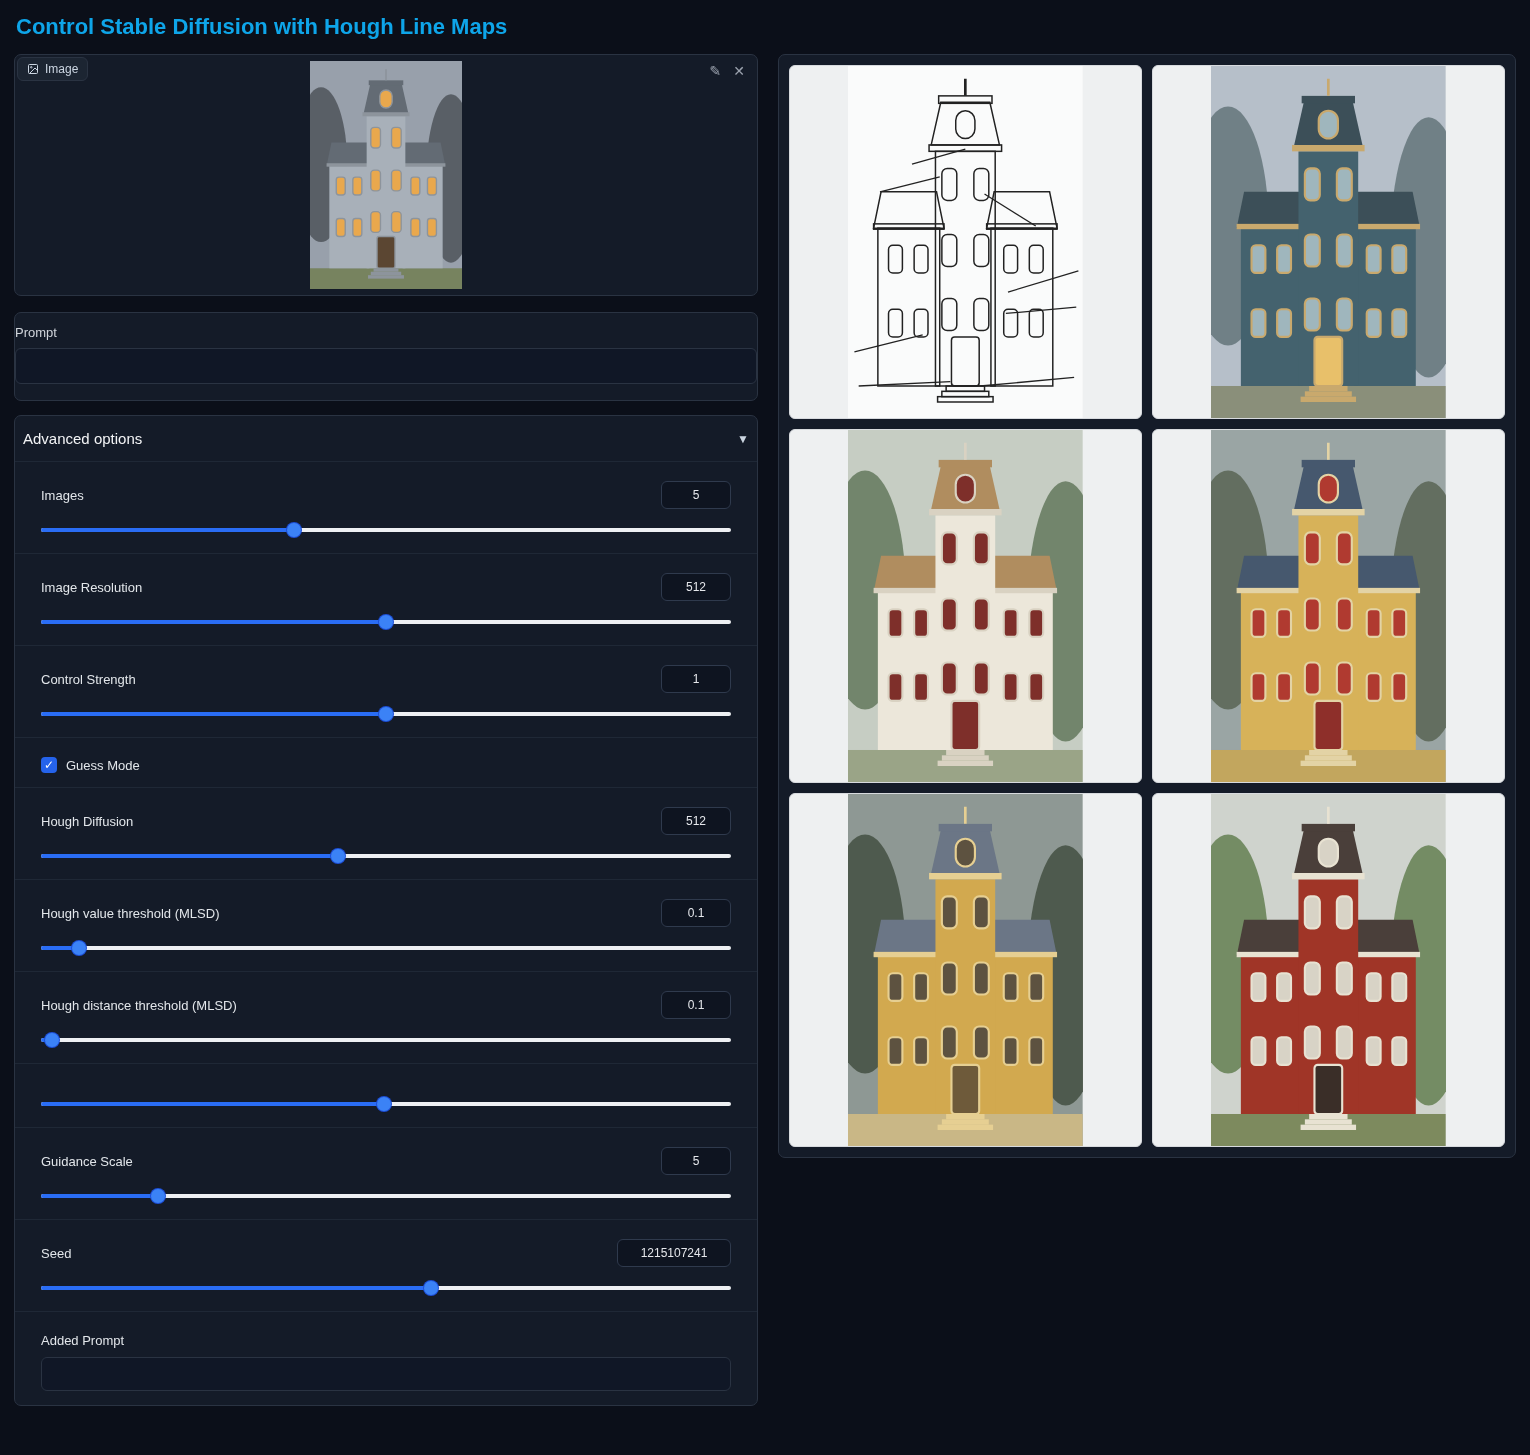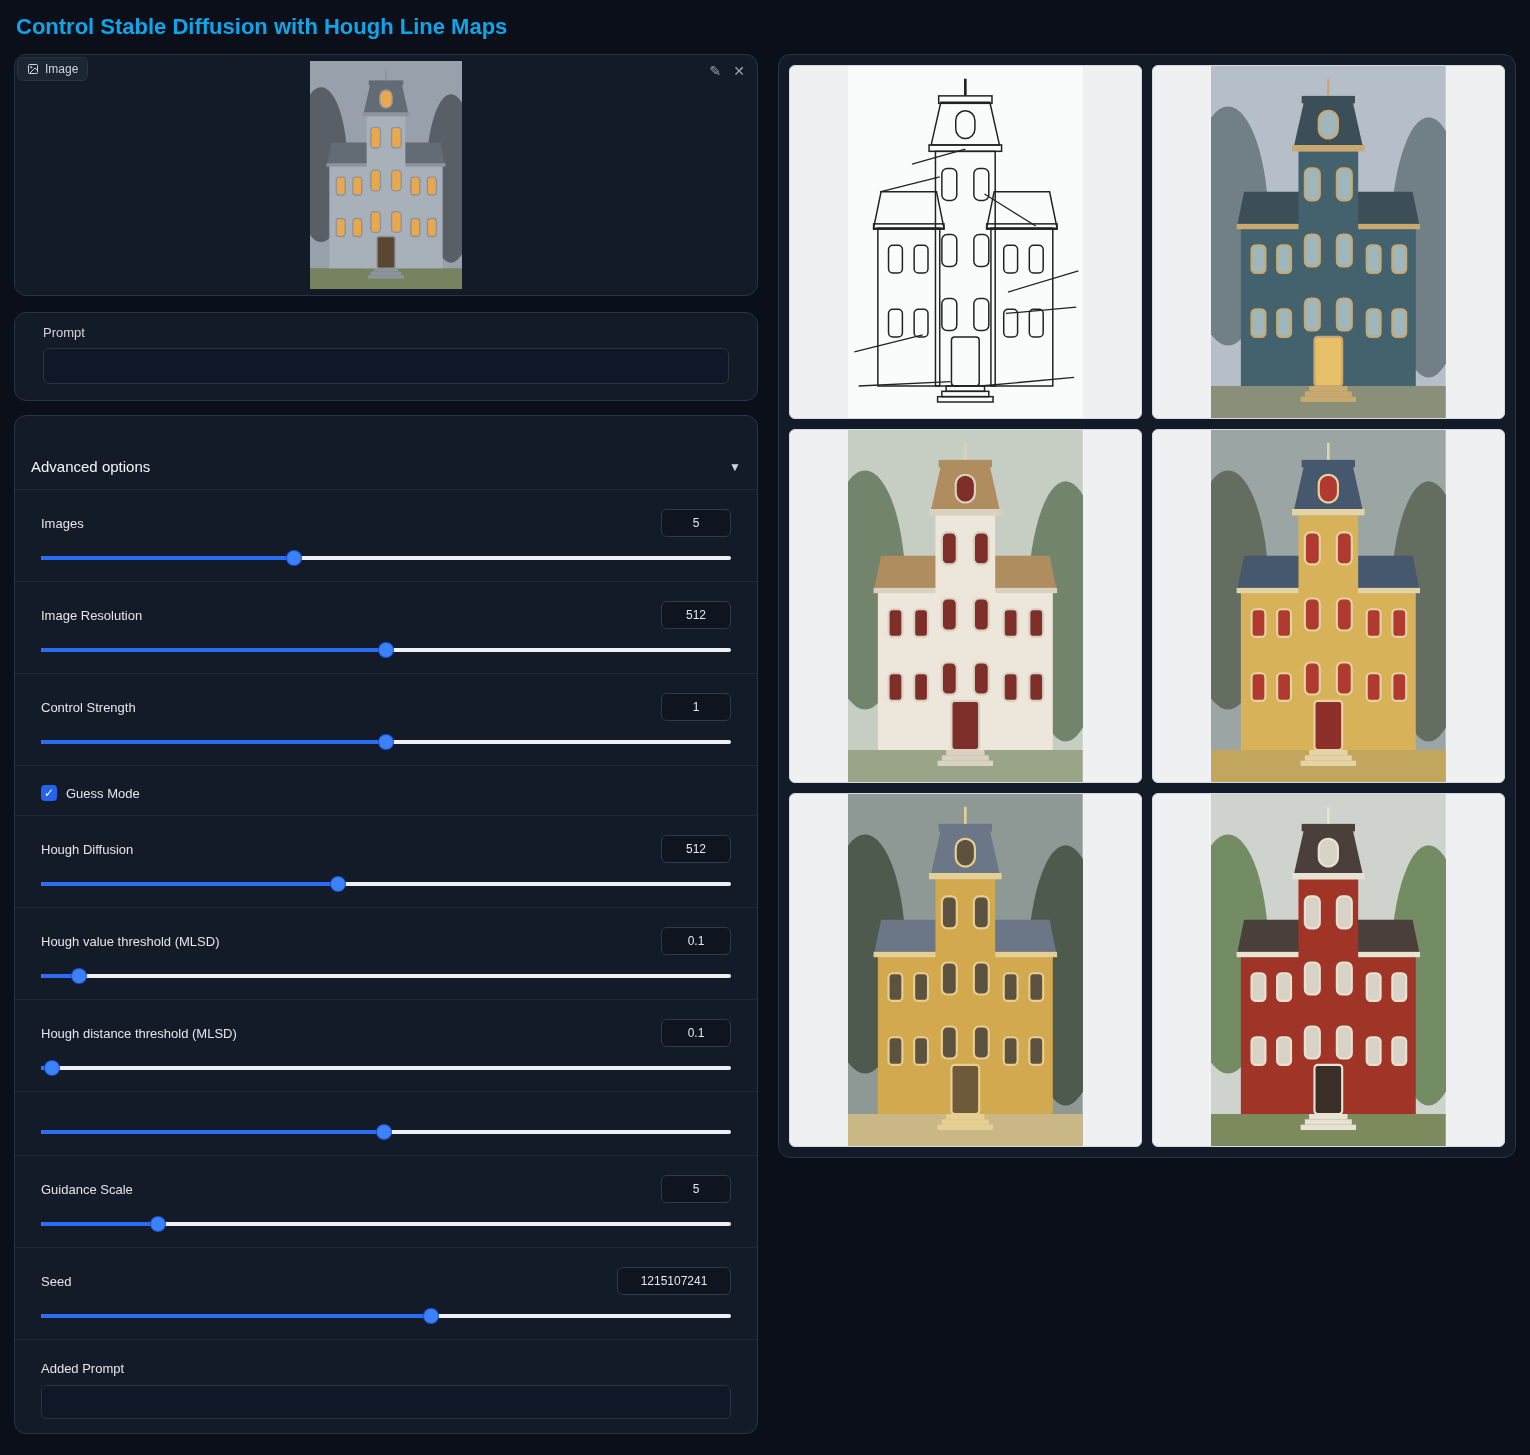--- a/index.html
+++ b/index.html
@@ -3,46 +3,46 @@
 <meta charset="utf-8">
 <style>
   html,body{margin:0;padding:0;background:#0b0f19;width:1530px;height:1455px;overflow:hidden;
     font-family:"Liberation Sans", "DejaVu Sans", sans-serif;color:#e5e7eb;}
   .app{padding:10px 14px;}
   .page-title{font-size:22px;font-weight:700;color:#0ea5e9;margin:4px 0 14px 2px;}
   .columns{display:flex;align-items:flex-start;gap:20px;}
   .left-col{width:744px;flex:none;}
   .right-col{flex:1;}
 
-  .panel{background:#141b28;border:1px solid #2a3342;border-radius:12px;}
+  .panel{background:#141b28;border:1px solid #2a3342;border-radius:7px;}
 
   
   .image-panel{position:relative;height:240px;margin-bottom:16px;display:flex;align-items:center;justify-content:center;}
   .image-badge{position:absolute;top:2px;left:2px;display:flex;align-items:center;gap:6px;
     background:#1c2532;border:1px solid #2a3342;border-radius:6px;padding:4px 9px;font-size:12px;color:#cbd5e1;z-index:2;}
   .image-tools{position:absolute;top:8px;right:12px;display:flex;gap:12px;color:#9ca3af;font-size:14px;z-index:2;}
   .image-tools span{cursor:pointer;}
   .input-image-wrap{height:232px;display:flex;align-items:center;justify-content:center;}
   .input-image-wrap svg{height:228px;width:auto;display:block;}
 
   
-  .prompt-panel{padding:12px 28px 16px;margin-bottom:14px;}
+  .prompt-panel{padding:12px 0 16px;margin-bottom:14px;}
   .field-label{font-size:13px;color:#d1d5db;display:block;margin-bottom:8px;}
   .text-input{display:block;width:100%;box-sizing:border-box;height:36px;background:#101726;
     border:1px solid #2a3342;border-radius:6px;color:#e5e7eb;padding:0 10px;font-size:13px;
     font-family:"Liberation Sans", sans-serif;}
 
   
   .run-button{display:block;width:100%;height:40px;margin-bottom:14px;cursor:pointer;
     background:linear-gradient(180deg,#414e66,#30394e);border:1px solid #4b5871;border-radius:8px;
     color:#ffffff;font-weight:700;font-size:15px;font-family:"Liberation Sans", sans-serif;}
 
   
   .advanced-panel{padding:0;overflow:hidden;}
-  .advanced-header{display:flex;justify-content:space-between;align-items:center;padding:14px 16px;cursor:pointer;margin-top:28px;}
+  .advanced-header{display:flex;justify-content:space-between;align-items:center;padding:14px 8px;cursor:pointer;}
   .advanced-title{font-size:15px;color:#f3f4f6;}
   .advanced-arrow{font-size:12px;color:#cbd5e1;}
   .ctrl-row{padding:19px 26px 14px;border-top:1px solid #1f2836;}
   .ctrl-head{display:flex;justify-content:space-between;align-items:center;}
   .ctrl-label{font-size:13px;color:#e2e6ea;}
   .ctrl-value{height:24px;background:#0e1420;border:1px solid #2f3a4d;border-radius:6px;color:#e5e7eb;
     font-size:12px;text-align:center;font-family:"Liberation Sans", sans-serif;}
   .slider{position:relative;height:18px;margin-top:12px;}
   .slider-track{position:absolute;top:7px;left:0;right:0;height:4px;border-radius:3px;background:#eef0f3;}
   .slider-fill{height:100%;background:#2a6df5;border-radius:3px;}

